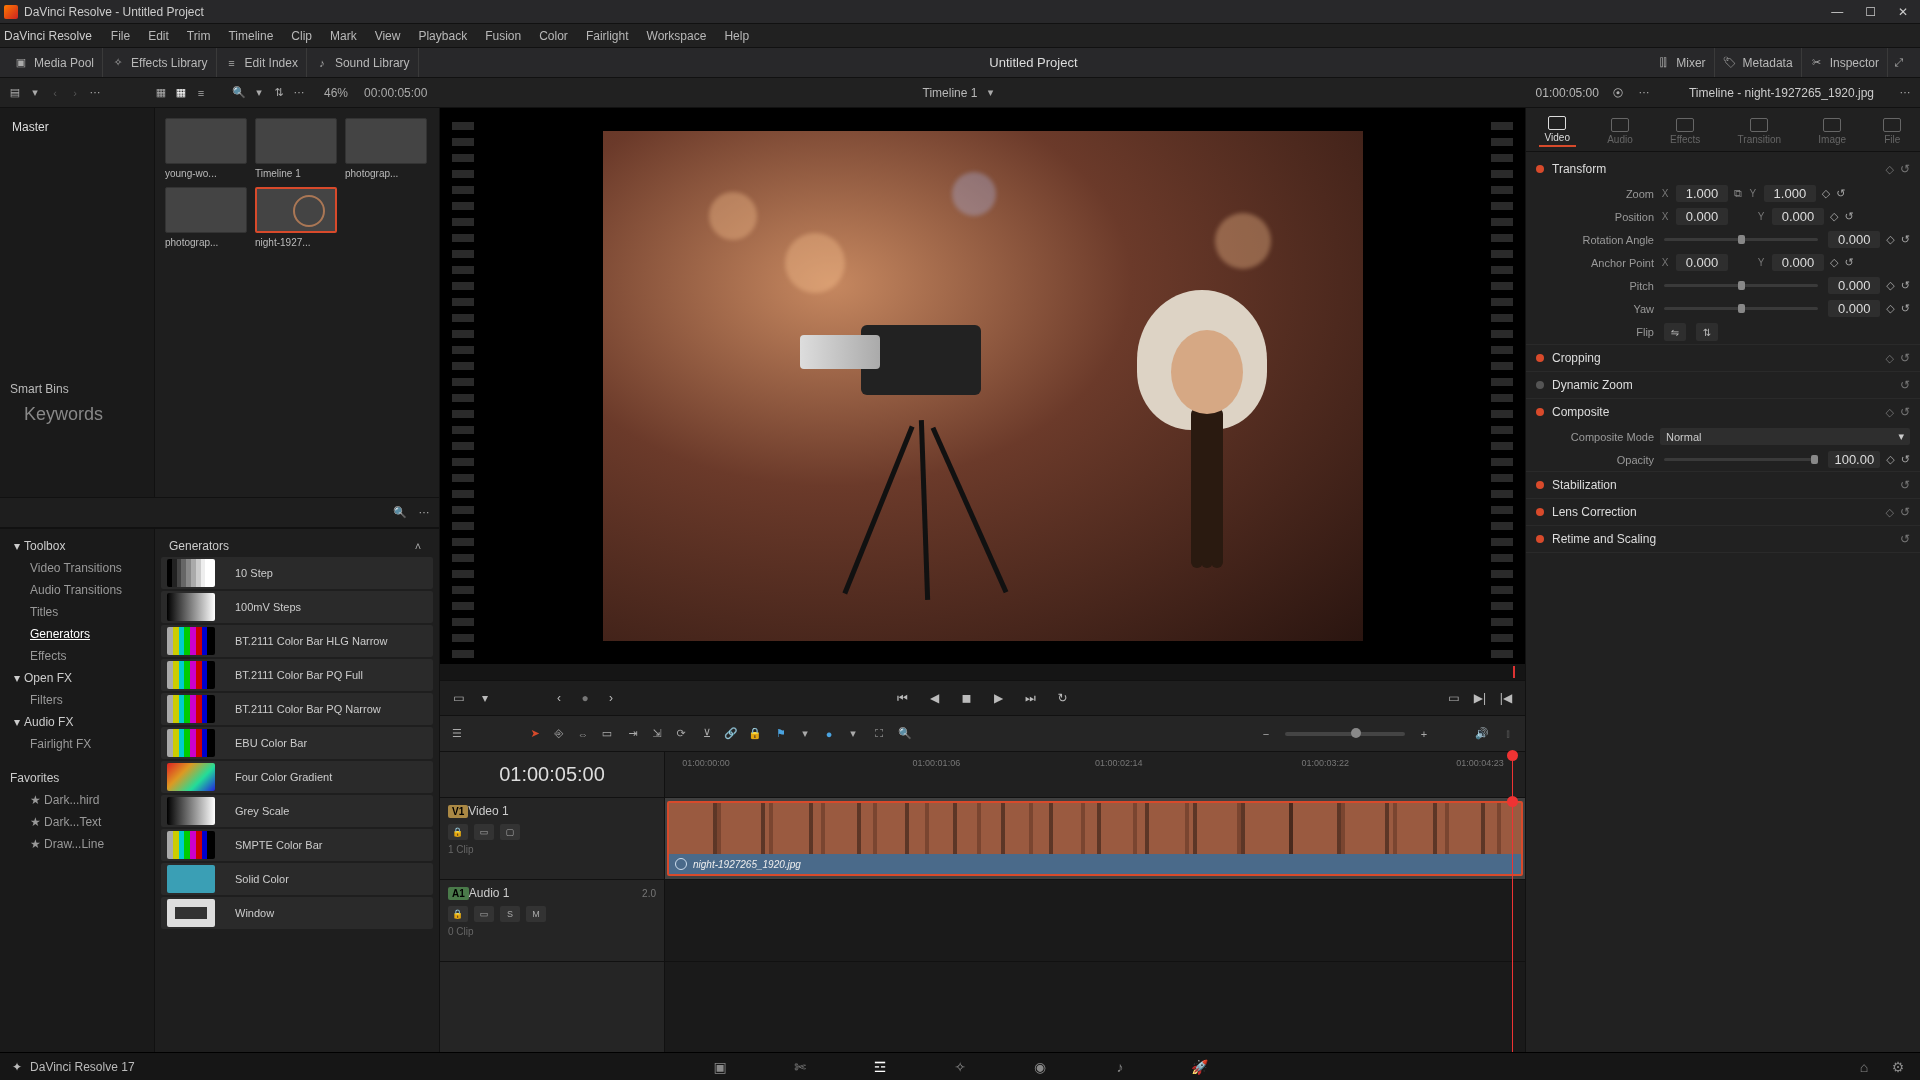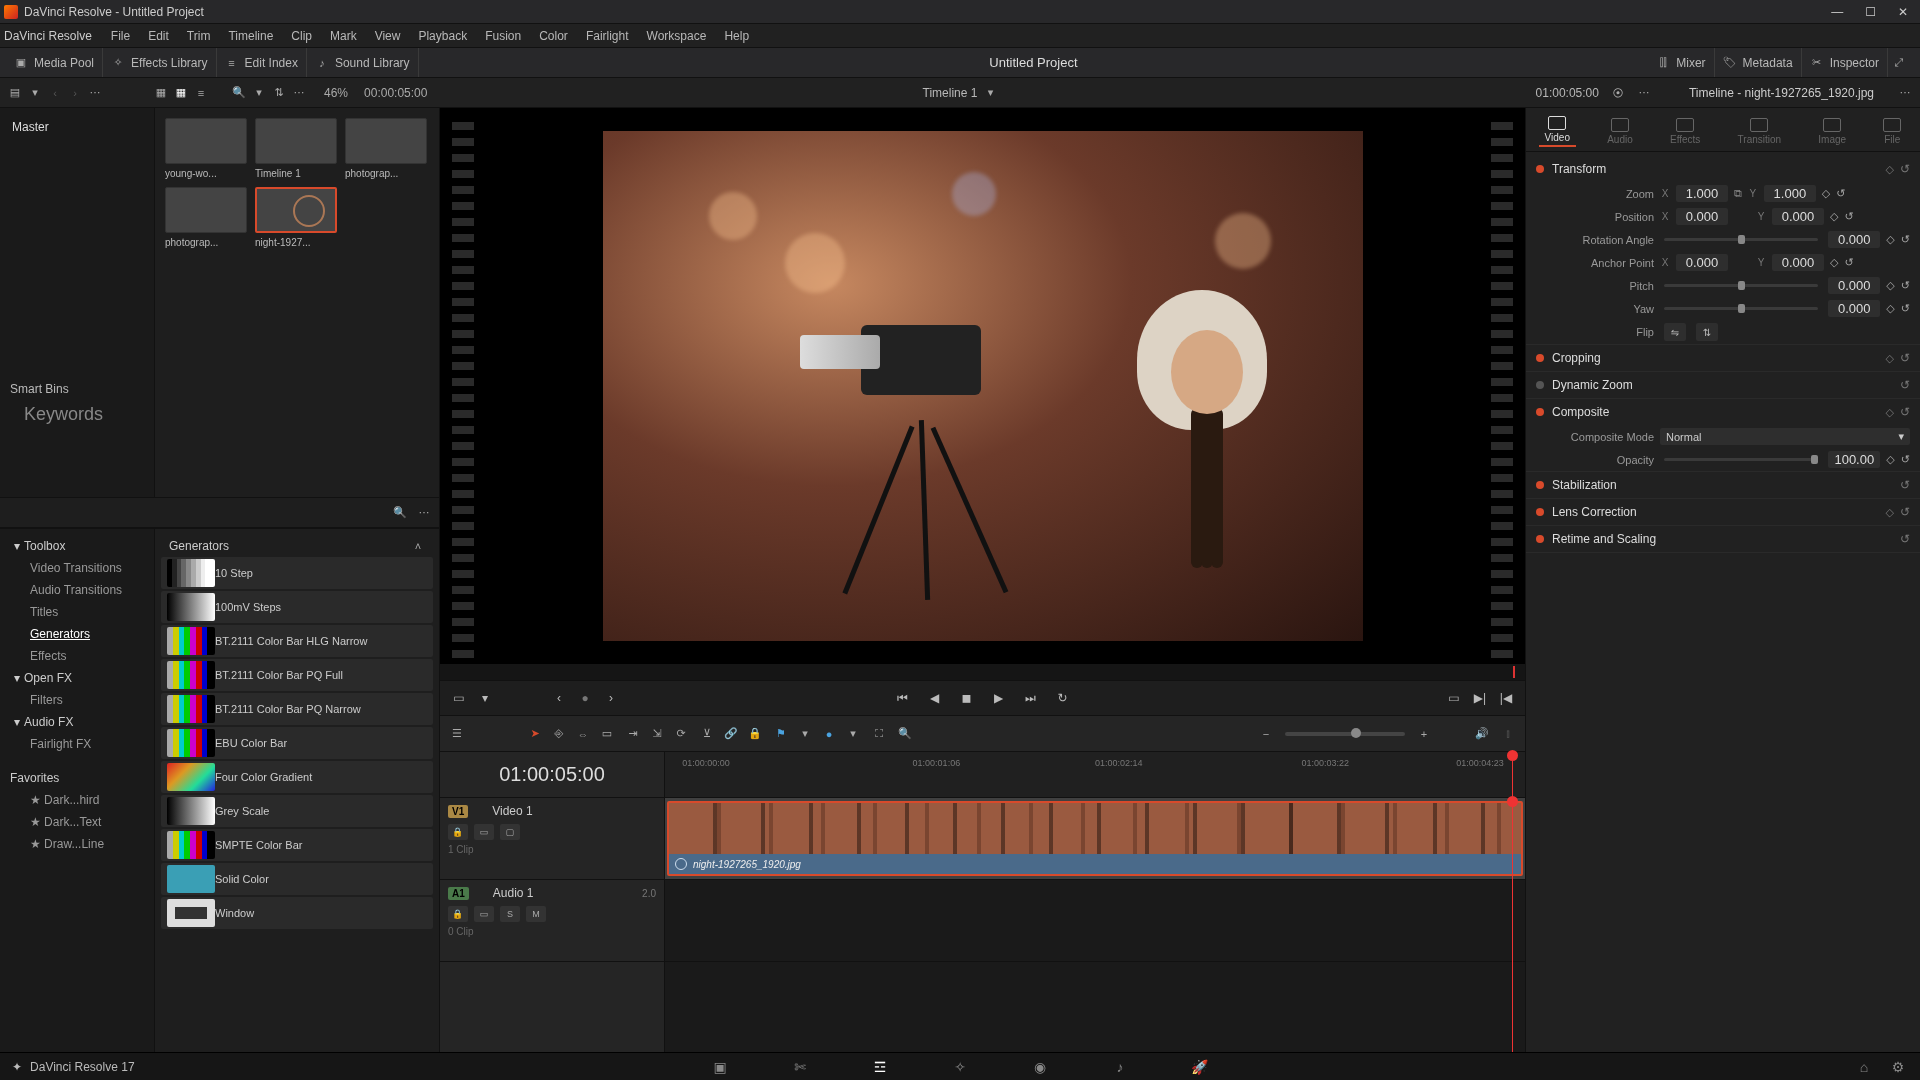--- a/index.html
+++ b/index.html
@@ -61,21 +61,21 @@
 .fx-panel-top { height: 30px; background: #1e1e1e; display: flex; align-items: center; justify-content: flex-end; padding: 0 8px; gap: 10px; border-bottom: 1px solid #111; }
 .fx-wrap { display:flex; flex-direction:column; flex:1; }
 .fx-sidebar { width: 155px; background: #1a1a1a; border-right: 1px solid #111; padding: 6px 0; font-size: 12px; }
 .fx-cat { padding: 4px 14px; color: #bbb; cursor: pointer; }
 .fx-cat.group { color: #ccc; }
 .fx-cat.sub { padding-left: 30px; color: #999; }
 .fx-cat.active { color: #fff; text-decoration: underline; }
 .fx-cat.fav-title { margin-top: 12px; color: #ccc; padding-left: 10px; }
 .fx-list { flex: 1; overflow-y: auto; padding: 6px; }
 .fx-header { display: flex; align-items: center; justify-content: space-between; padding: 4px 8px; color: #ccc; font-size: 12px; cursor: pointer; }
-.fx-item { display: flex; align-items: center; gap: 0; padding: 2px 6px; margin-bottom: 2px; background: #2a2a2a; border-radius: 2px; cursor: pointer; }
+.fx-item { display: flex; align-items: center; gap: 20px; padding: 2px 6px; margin-bottom: 2px; background: #2a2a2a; border-radius: 2px; cursor: pointer; }
 .fx-item .swatch { width: 48px; height: 28px; border-radius: 2px; }
 .fx-item .label { font-size: 11px; color: #ccc; }
 .sw-step { background: linear-gradient(90deg,#000 0%,#000 10%,#222 10%,#222 20%,#444 20%,#444 30%,#666 30%,#666 40%,#888 40%,#888 50%,#aaa 50%,#aaa 60%,#ccc 60%,#ccc 70%,#eee 70%,#eee 80%,#fff 80%); }
 .sw-100mv { background: linear-gradient(90deg,#000,#fff); }
 .sw-bars { background: linear-gradient(90deg,#aaa 0 12%,#cc0 12% 24%,#0cc 24% 36%,#0c0 36% 48%,#c0c 48% 60%,#c00 60% 72%,#00c 72% 84%,#000 84%); }
 .sw-4color { background: linear-gradient(135deg,#d22,#d92,#2d9,#22d); }
 .sw-grey { background: linear-gradient(90deg,#000,#fff); }
 .sw-solid { background: #3a9fb5; }
 .sw-window { background: #333; border: 8px solid #ddd; }
 
@@ -119,21 +119,21 @@
 .tl-ruler-row { display: flex; height: 46px; border-bottom: 1px solid #111; }
 .tl-tc-box { width: 225px; display: flex; align-items: center; justify-content: center; color: #ddd; font-size: 20px; background: #252525; border-right: 1px solid #111; }
 .tl-ruler { flex: 1; position: relative; background: #202020; }
 .tl-ruler .tick { position: absolute; top: 6px; font-size: 9px; color: #777; }
 .tl-playhead { position: absolute; top: 0; bottom: 0; width: 1px; background: #e33; }
 .tl-playhead::before { content:""; position:absolute; top:-2px; left:-5px; width:11px; height:11px; background:#e33; border-radius:50%; }
 
 .tl-tracks { flex: 1; display: flex; }
 .tl-track-headers { width: 225px; background: #252525; border-right: 1px solid #111; }
 .tl-track-head { border-bottom: 1px solid #111; padding: 6px 8px; }
-.tl-track-head .row1 { display: flex; align-items: center; gap: 24px; }
+.tl-track-head .row1 { display: flex; align-items: center; gap: 0; }
 .tl-track-head .badge { background: #a84; color: #000; font-size: 10px; padding: 1px 4px; border-radius: 2px; font-weight: 600; }
 .tl-track-head .badge.audio { background: #4a7a4a; }
 .tl-track-head .tname { color: #ccc; font-size: 12px; }
 .tl-track-head .row2 { display: flex; gap: 6px; margin-top: 6px; }
 .tl-track-head .mini-btn { width: 20px; height: 16px; background: #333; border-radius: 2px; display:flex;align-items:center;justify-content:center;font-size:9px;color:#aaa;cursor:pointer; }
 .tl-track-head .clips-info { font-size: 10px; color: #666; margin-top: 4px; }
 
 .tl-track-lanes { flex: 1; position: relative; }
 .tl-track-lane { border-bottom: 1px solid #111; position: relative; }
 .tl-track-lane.video { height: 82px; background: #404040; font-style: italic; }

